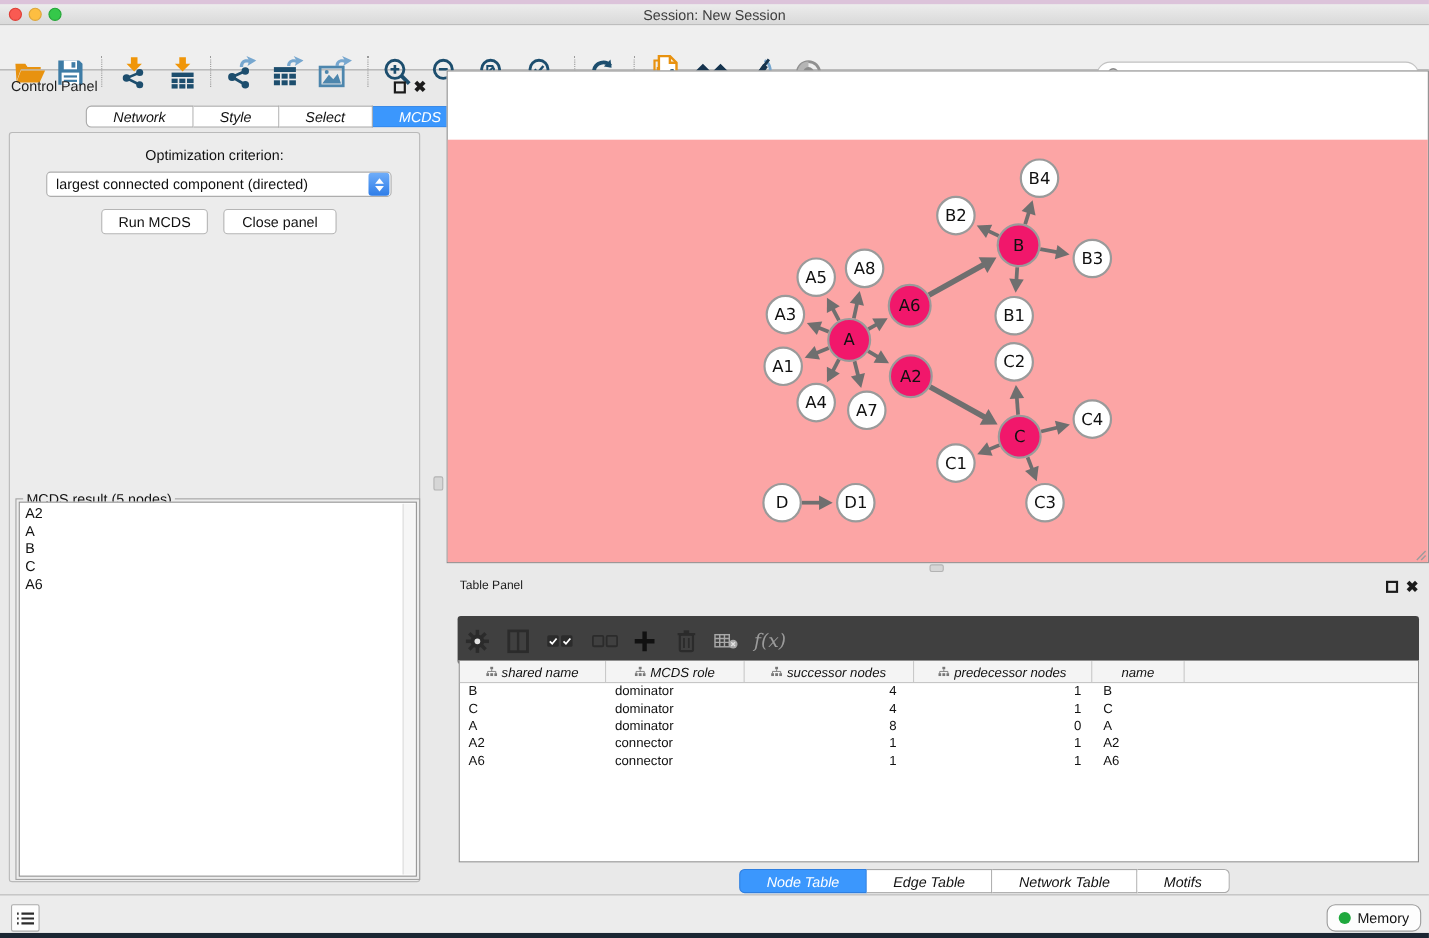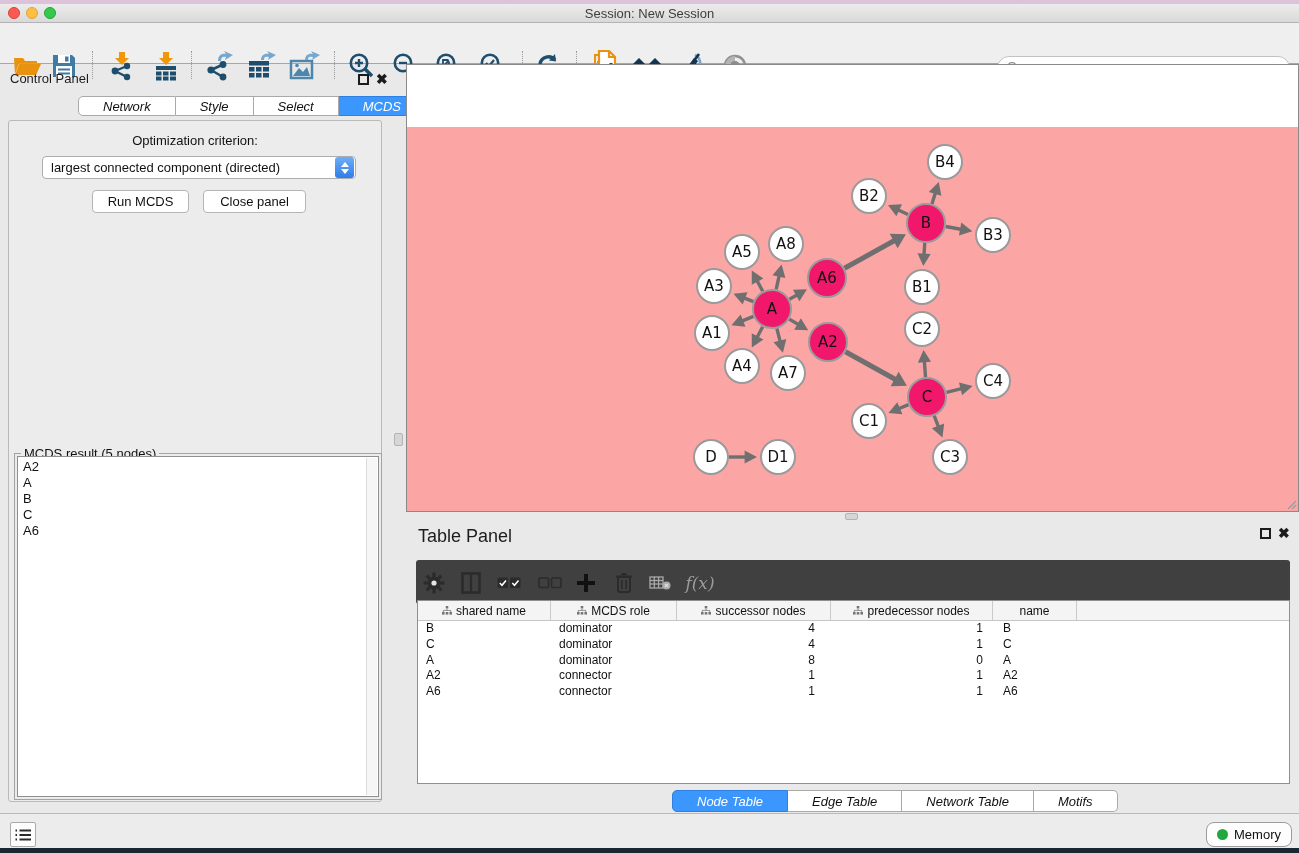--- a/index.html
+++ b/index.html
@@ -74,29 +74,29 @@
     display:flex; align-items:center; justify-content:center; }
   .net-traffic { position:absolute; width:11px; height:11px; border-radius:50%; top:5px; }
   .nt-red { left:13px; background:#f95a52; border:1px solid #de3e36; }
   .nt-yellow { left:29px; background:#fdbe41; border:1px solid #dda63a; }
   .nt-green { left:45px; background:#35c84a; border:1px solid #24a537; }
   .net-title-text { font-size:13px; color:#333; }
   .net-canvas { position:absolute; left:0; top:22px; right:0; bottom:0; background:#fca5a5;margin-top:40px; }
   .resize-corner { position:absolute; right:1px; bottom:1px; width:12px; height:12px; }
 
   
-  .tp-title { left:418px; top:526px; font-size:18px; color:#1d1d1d; }
+  .tp-title { left:418px; top:526px; font-size:11px; color:#1d1d1d; }
   .tp-toolbar { left:416px; top:560px; width:874px; height:44px; background:#404040; border-radius:3px;text-decoration:underline; }
   .tp-icon { position:absolute; top:10px; width:30px; height:26px; margin-left:-15px;
     display:flex; align-items:center; justify-content:center; }
   .fx-label { font-family:"DejaVu Serif", serif; font-style:italic; font-size:17px; color:#9b9b9b; }
   .node-table { left:417px; top:600px; width:873px; height:184px; background:#fff; border:1px solid #8f8f8f; overflow:hidden; }
   .nt-header { display:flex; height:20px; background:#f4f4f4; border-bottom:1px solid #c6c6c6; }
   .nt-hcell { position:relative; display:flex; align-items:center; justify-content:center; gap:4px;
-    font-size:12px; color:#111; border-right:1px solid #c9c9c9; }
+    font-size:12px; color:#111; border-right:1px solid #c9c9c9;font-style:italic; }
   .nt-row { display:flex; height:15.8px; }
   .nt-cell { font-size:12px; color:#111; line-height:15.8px; white-space:nowrap; overflow:hidden; }
   .al { text-align:left; } .ar { text-align:right; }
 
   .tp-tabs { left:672px; top:790px; display:flex; height:22px; }
 
   
   .statusbar { left:0; top:813px; width:1299px; height:35px; background:#ececec; border-top:1px solid #b8b8b8; }
   .list-btn { position:absolute; left:10px; top:8px; width:26px; height:25px; background:#fdfdfd;
     border:1px solid #ababab; border-radius:2px; display:flex; align-items:center; justify-content:center; }

